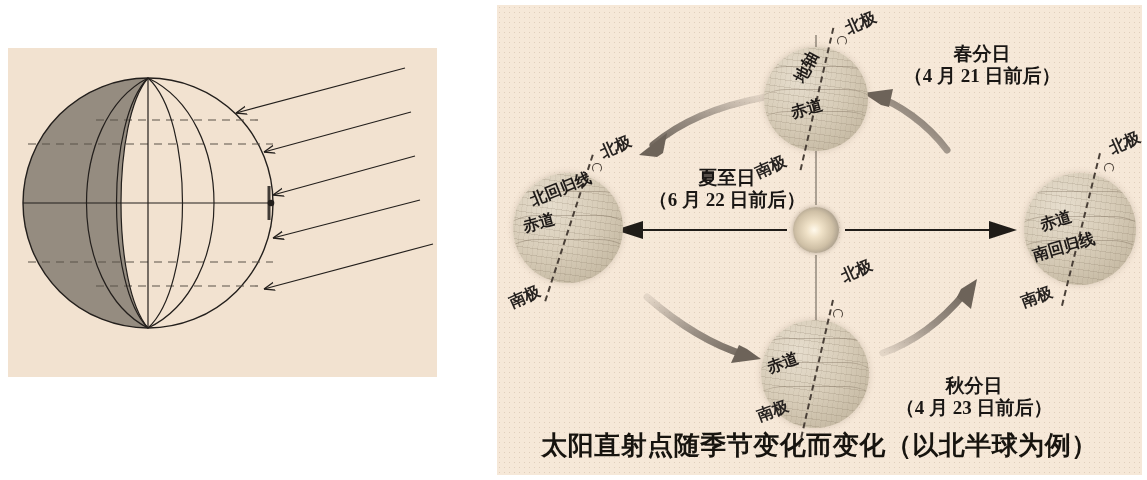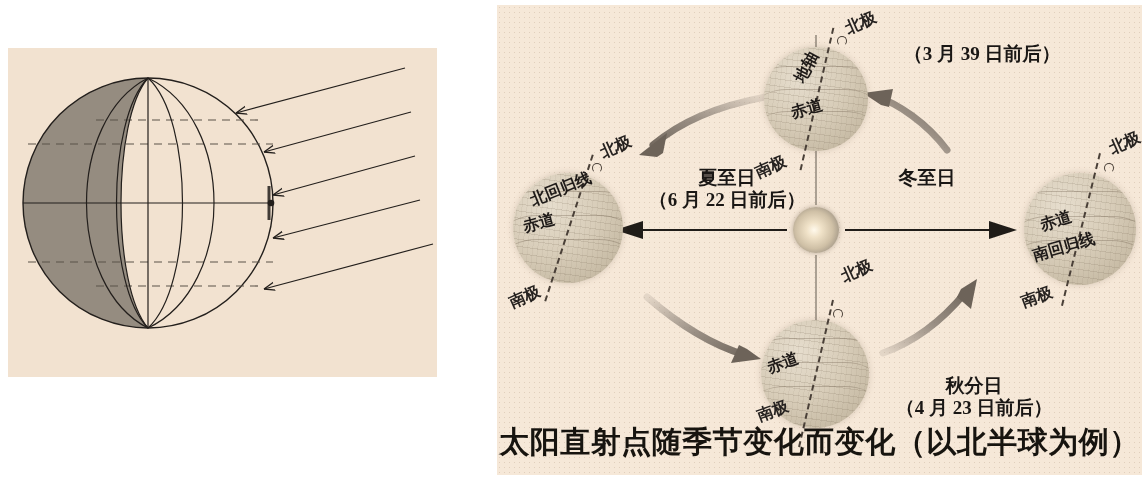--- a/index.html
+++ b/index.html
@@ -109,21 +109,21 @@
     background:
       radial-gradient(circle at 46% 50%, #fff9ec 0%, #f0e2c8 22%, #cfc0a6 55%, #9c9182 82%, #7d7567 100%);
     box-shadow: 0 0 5px rgba(110,95,75,0.45);
   }
 
   #caption {
     position: absolute;
     left: 0; right: 0;
     bottom: 12px;
     text-align: center;
-    font-size: 30px;
+    font-size: 26px;
     font-weight: bold;
     color: #17140f;
     letter-spacing: 0.5px;
     font-family: Liberation Sans, sans-serif;
   }
 </style>
 </head>
 <body>
 
 <div id="left-panel">
@@ -245,21 +245,22 @@
       <div class="lat" style="top:62%;"></div>
     </div>
     <div class="axis" style="transform:rotate(13deg);"></div>
   </div>
   <div class="subpt" style="position:absolute;left:340px;top:31px;width:8px;height:8px;border:1.4px solid #4a4038;border-radius:50%;border-bottom-color:transparent;"></div>
   <span class="lbl small" style="left:348px;top:8px;transform:rotate(-24deg);">北极</span>
   <span class="lbl inner" style="left:294px;top:52px;transform:rotate(-62deg);">地轴</span>
   <span class="lbl inner" style="left:294px;top:94px;transform:rotate(-16deg);">赤道</span>
   <span class="lbl small" style="left:258px;top:152px;transform:rotate(-24deg);">南极</span>
   <div class="lbl season" style="left:390px;top:38px;width:190px;">
-    <div>（3 月 39 日前后）</div>
+    <div>春分日</div>
+    <div>（4 月 21 日前后）</div>
   </div>
 
   <div class="globe" style="left:16px;top:168px;width:110px;height:110px;">
     <div class="ball">
       <div class="lat" style="top:16%;"></div>
       <div class="lat" style="top:38%;"></div>
       <div class="lat" style="top:60%;"></div>
     </div>
     <div class="axis" style="transform:rotate(18deg);"></div>
   </div>
@@ -280,21 +281,20 @@
       <div class="lat" style="top:60%;"></div>
     </div>
     <div class="axis" style="transform:rotate(14deg);"></div>
   </div>
   <div class="subpt" style="position:absolute;left:607px;top:158px;width:8px;height:8px;border:1.4px solid #4a4038;border-radius:50%;border-bottom-color:transparent;"></div>
   <span class="lbl small" style="left:612px;top:128px;transform:rotate(-24deg);">北极</span>
   <span class="lbl inner" style="left:543px;top:206px;transform:rotate(-18deg);">赤道</span>
   <span class="lbl inner" style="left:535px;top:232px;transform:rotate(-16deg);">南回归线</span>
   <span class="lbl small" style="left:524px;top:282px;transform:rotate(-20deg);">南极</span>
   <div class="lbl season" style="left:340px;top:162px;width:180px;">
-    <div>冬至日</div>
   </div>
 
   <div class="globe" style="left:264px;top:315px;width:108px;height:108px;">
     <div class="ball">
       <div class="lat" style="top:17%;"></div>
       <div class="lat" style="top:39%;"></div>
       <div class="lat" style="top:61%;"></div>
     </div>
     <div class="axis" style="transform:rotate(13deg);"></div>
   </div>

